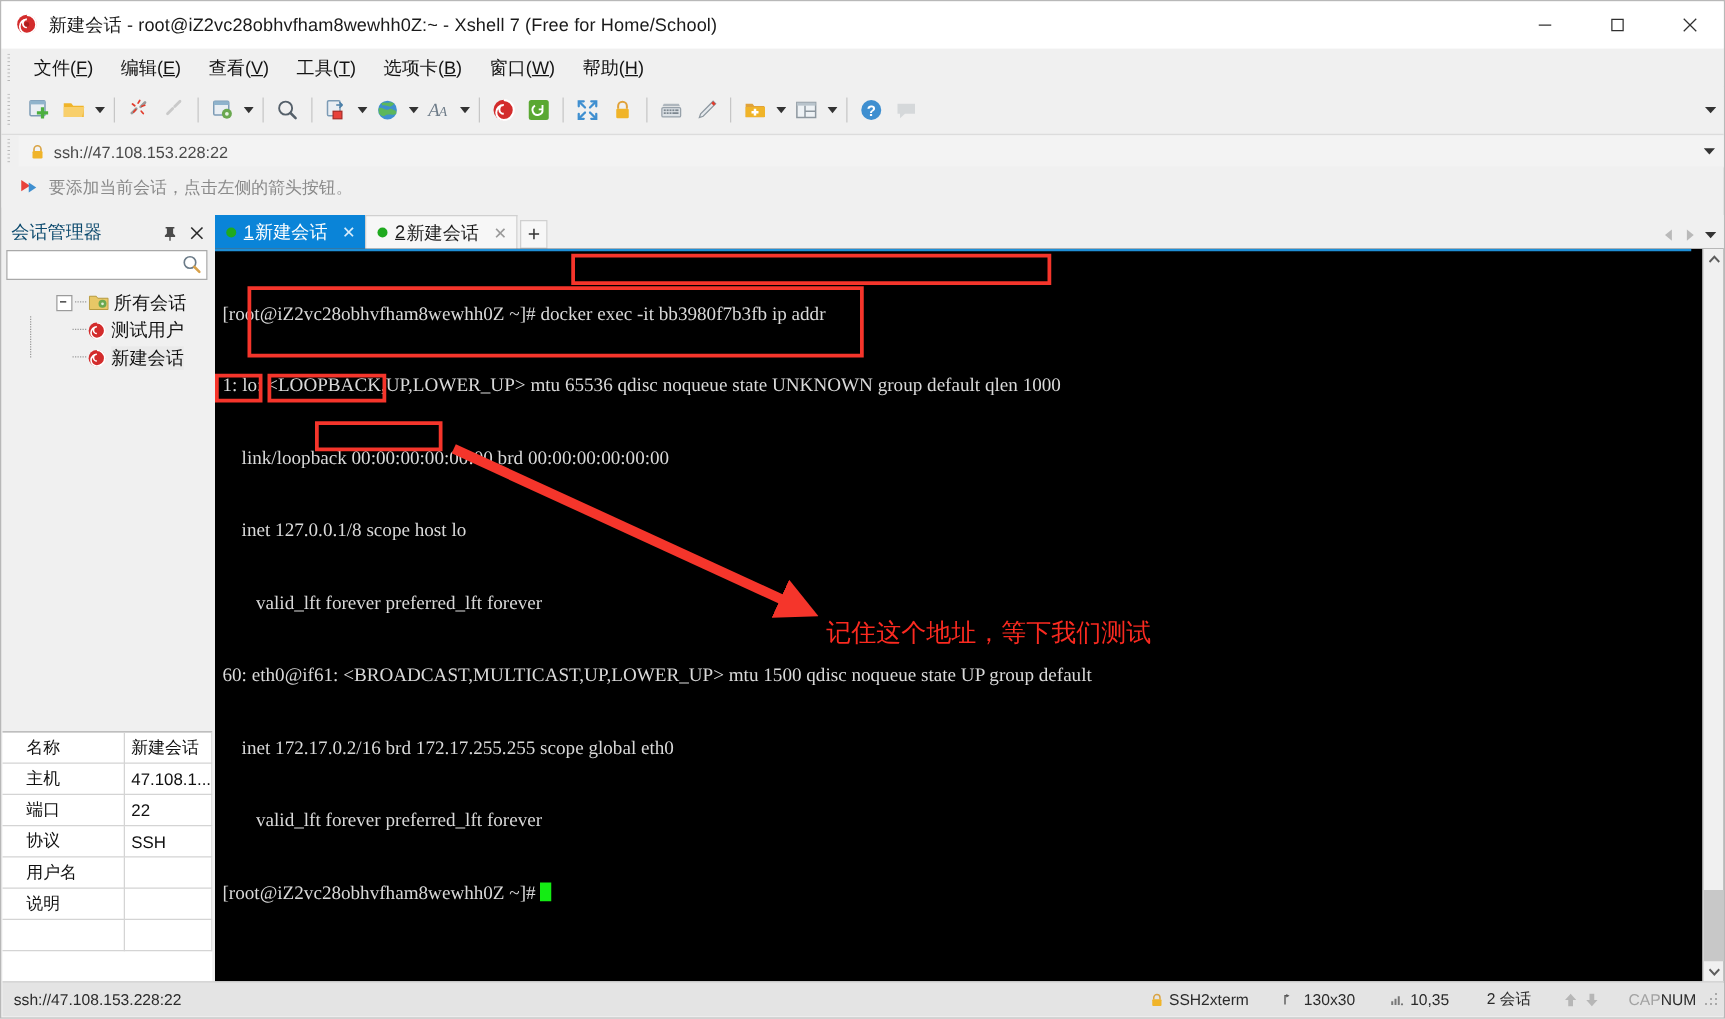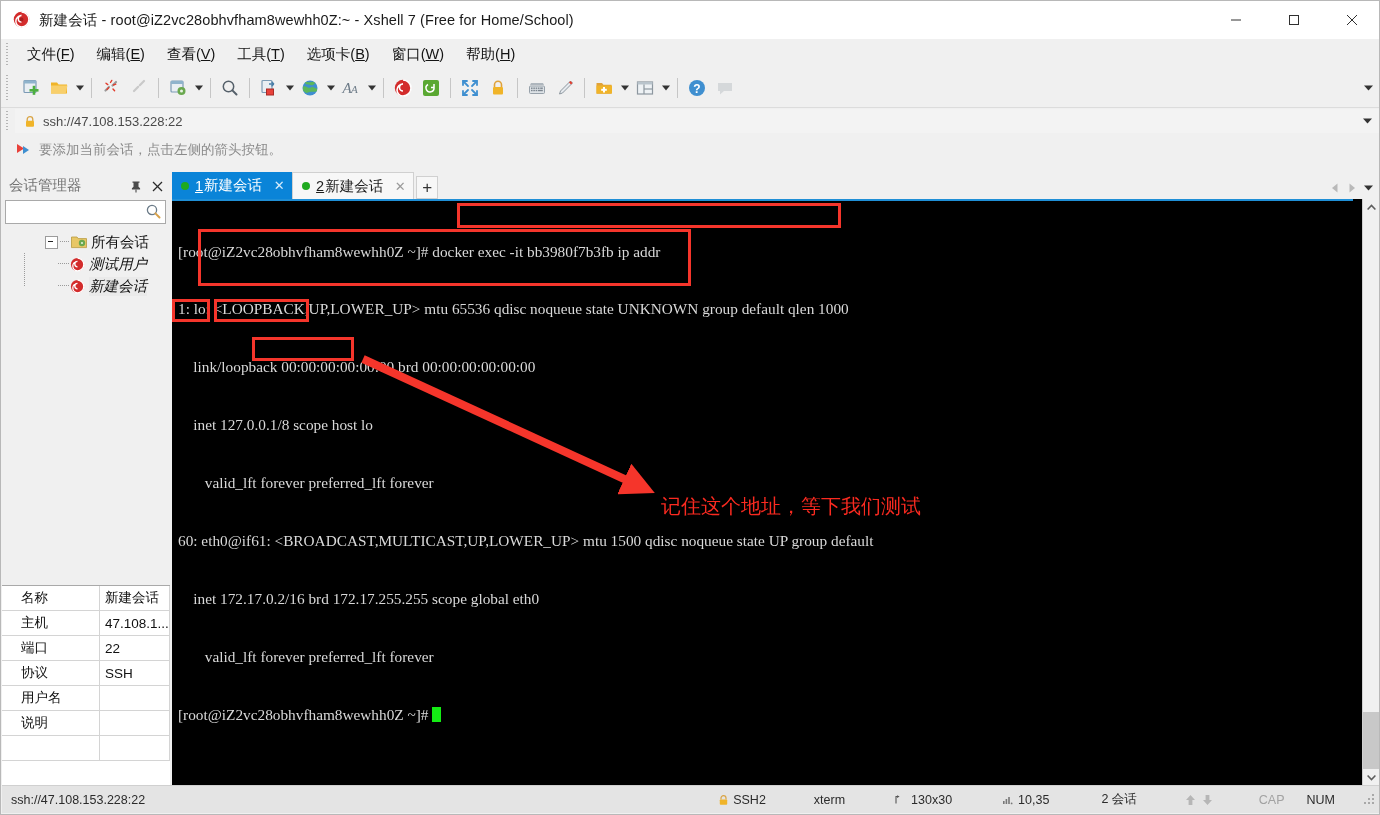--- a/index.html
+++ b/index.html
@@ -128,21 +128,21 @@
 
   
   .sessmgr {
     position: absolute; left: 1px; top: 171px; width: 168px; height: 614px;
     background: #f0f0f0;
     box-sizing: border-box;
   }
   .sessmgr-head {
     height: 27px; display: flex; align-items: center; position: relative;
   }
-  .sessmgr-title { font-size: 14.5px; color: #737373; margin-left: 7px; }
+  .sessmgr-title { font-size: 14.5px; color: #0c4a6e; margin-left: 7px; }
   .sessmgr-pin {
     position: absolute; right: 26px; top: 5px; width: 16px; height: 18px;
     display: flex; align-items: center; justify-content: center; cursor: default;
   }
   .sessmgr-close {
     position: absolute; right: 5px; top: 5px; width: 16px; height: 18px;
     display: flex; align-items: center; justify-content: center; cursor: default;
   }
   .sessmgr-search {
     margin: 1px 4px 0 3px; height: 22px; background: #ffffff;
@@ -161,21 +161,21 @@
   .tree-row { display: flex; align-items: center; height: 22px; cursor: default; margin-left: 37px; }
   .tree-expander {
     width: 11px; height: 11px; border: 1px solid #9b9b9b; background: #fff;
     position: relative; margin-right: 2px; flex: 0 0 auto;
   }
   .tree-expander:before {
     content: ""; position: absolute; left: 2px; top: 4px; width: 5px; height: 1px; background: #222;
   }
   .tree-dots { width: 9px; height: 1px; border-top: 1px dotted #9b9b9b; margin-right: 2px; }
   .tree-child { padding-left: 11px; position: relative; }
-  .tree-child .tree-row { padding-left: 2px; font-style: italic; }
+  .tree-child .tree-row { padding-left: 2px; }
   .vline {
     position: absolute; left: 16px; top: 0; bottom: 11px; width: 1px;
     border-left: 1px dotted #9b9b9b;
   }
   .hline {
     width: 11px; height: 1px; border-top: 1px dotted #9b9b9b; margin-right: 1px; flex: 0 0 auto;
   }
   .tree-label { margin-left: 4px; }
   .tree-label.selected { background: #eaeaea; }
   .folder-ico, .sess-ico { flex: 0 0 auto; display: flex; }
@@ -279,21 +279,21 @@
   
   .statusbar {
     position: absolute; left: 1px; bottom: 1px; width: 1378px; height: 28px;
     background: #e4e4e4;
     display: flex; align-items: center;
     font-size: 12.5px; color: #2b2b2b;
     border-top: 1px solid #d0d0d0;
     box-sizing: border-box;
   }
   .sb-left { margin-left: 9px; }
-  .sb-right { position: absolute; right: 0; top: 0; height: 27px; display: flex; align-items: center; gap: 22px; }
+  .sb-right { position: absolute; right: 0; top: 0; height: 27px; display: flex; align-items: center; }
   .sb-item { display: flex; align-items: center; white-space: nowrap; }
   .sb-grip {
     width: 14px; height: 14px; margin-left: 6px; margin-right: 3px;
     background-image:
       radial-gradient(circle 1px at 2px 10px, #a8a8a8 99%, transparent 100%),
       radial-gradient(circle 1px at 6px 10px, #a8a8a8 99%, transparent 100%),
       radial-gradient(circle 1px at 10px 10px, #a8a8a8 99%, transparent 100%),
       radial-gradient(circle 1px at 6px 6px, #a8a8a8 99%, transparent 100%),
       radial-gradient(circle 1px at 10px 6px, #a8a8a8 99%, transparent 100%),
       radial-gradient(circle 1px at 10px 2px, #a8a8a8 99%, transparent 100%);
@@ -789,21 +789,21 @@
       <span class="sb-item">
         <span style="display:flex;margin-right:4px;">
           <svg width="11" height="12" viewBox="0 0 11 12">
             <path d="M3 5.6 V4.1 a2.5 2.5 0 0 1 5 0 V5.6" fill="none" stroke="#d9a445" stroke-width="1.2"></path>
             <rect x="1.8" y="5.4" width="7.4" height="5.4" rx="0.8" fill="#f0b429"></rect>
           </svg>
         </span>
         <span>SSH2</span>
       </span>
 
-      <span class="sb-item" style="margin-left:26px;">xterm</span>
+      <span class="sb-item" style="">xterm</span>
 
       <span class="sb-item" style="margin-left:28px;">
         <span style="display:flex;margin-right:5px;">
           <svg width="11" height="11" viewBox="0 0 11 11">
             <path d="M1 9.5 V2.5 h2.5" fill="none" stroke="#555" stroke-width="1.1"></path>
             <path d="M2 1.2 L4.6 2.6 L2 4" fill="#555"></path>
           </svg>
         </span>
         <span>130x30</span>
       </span>

